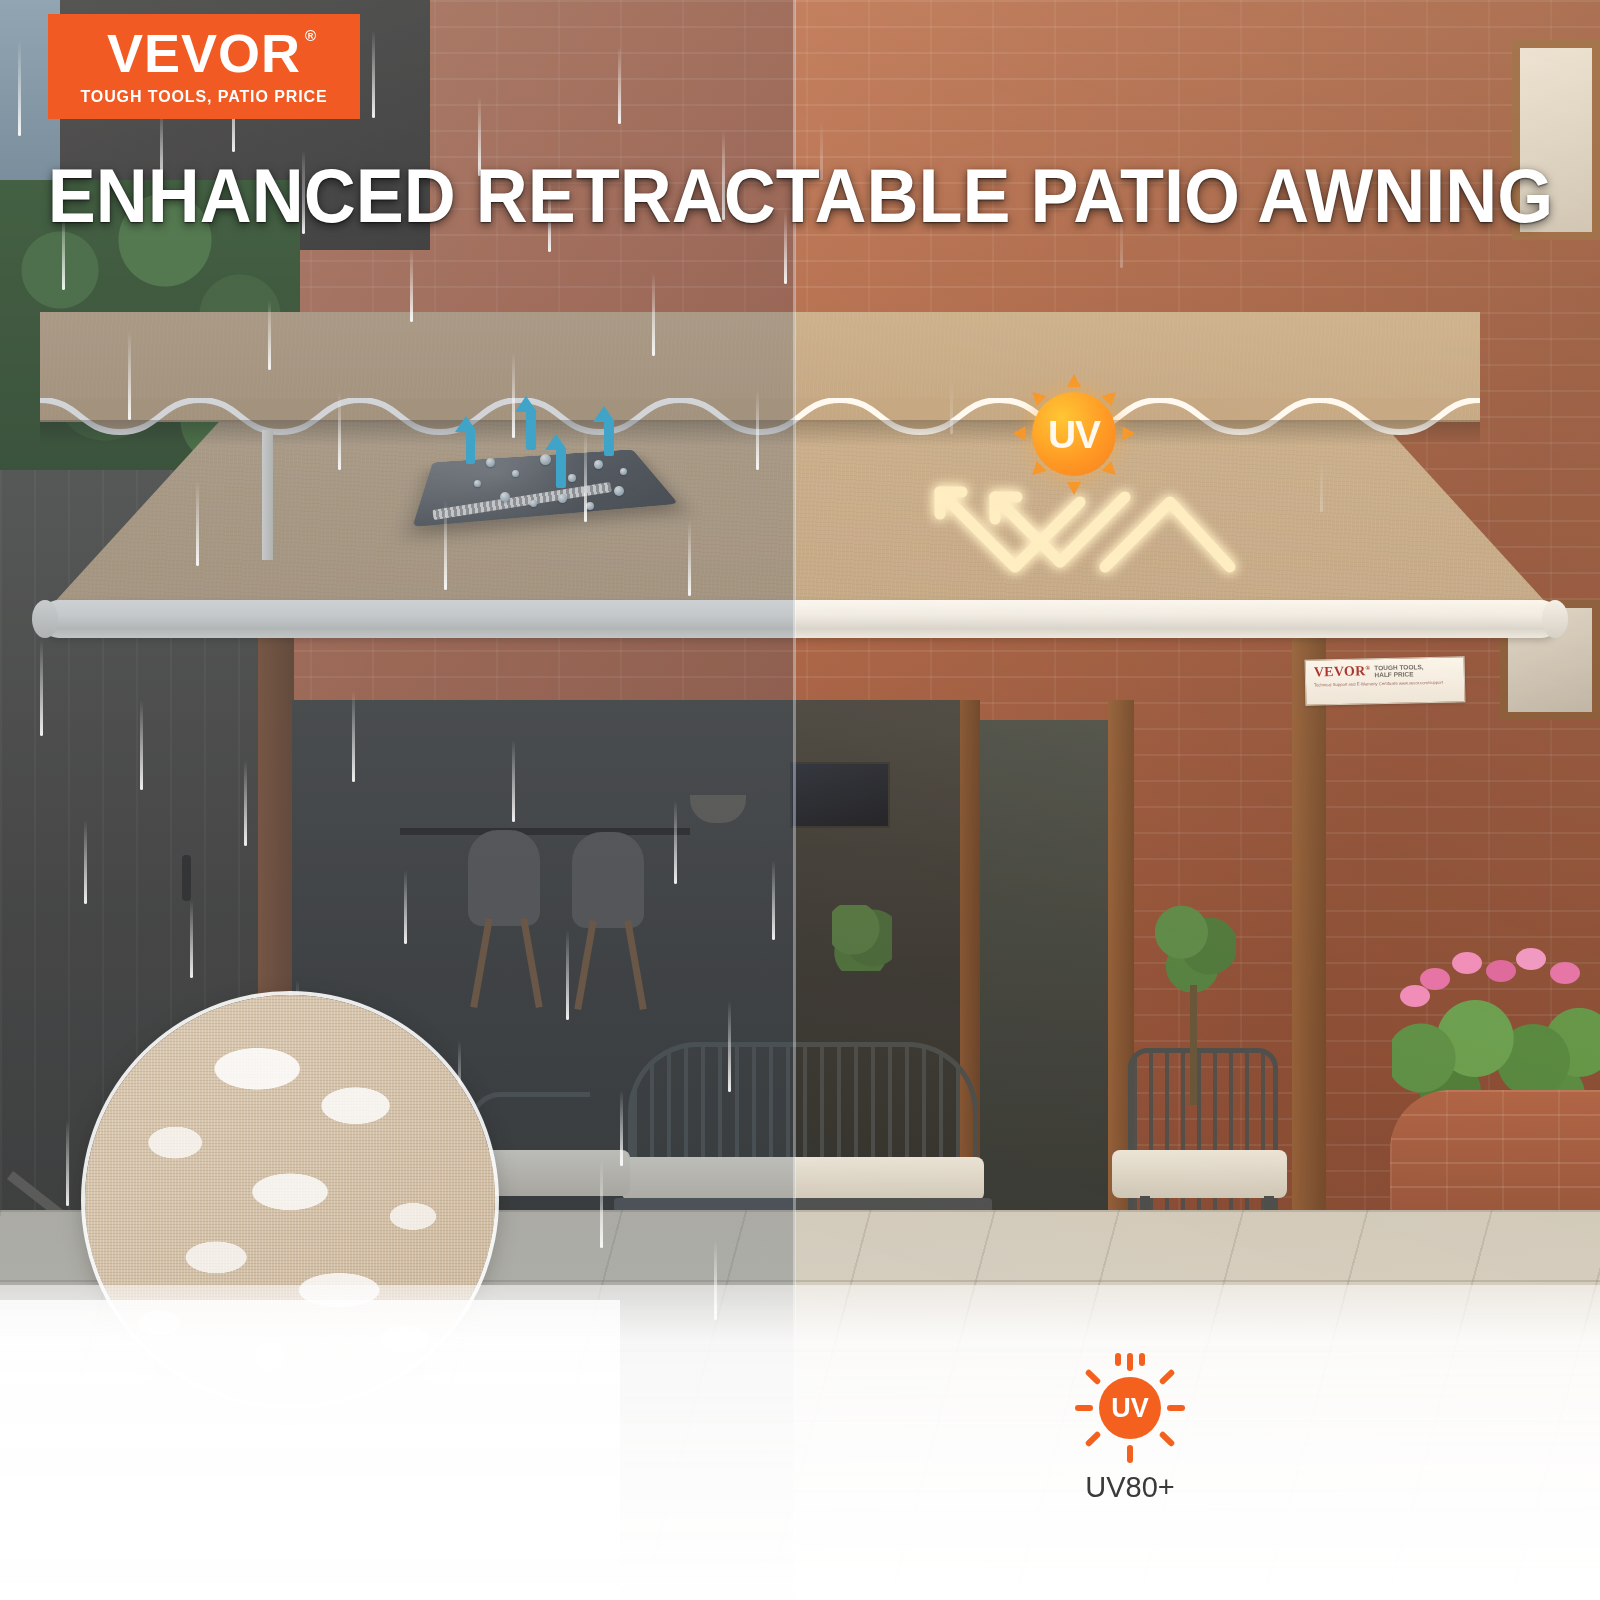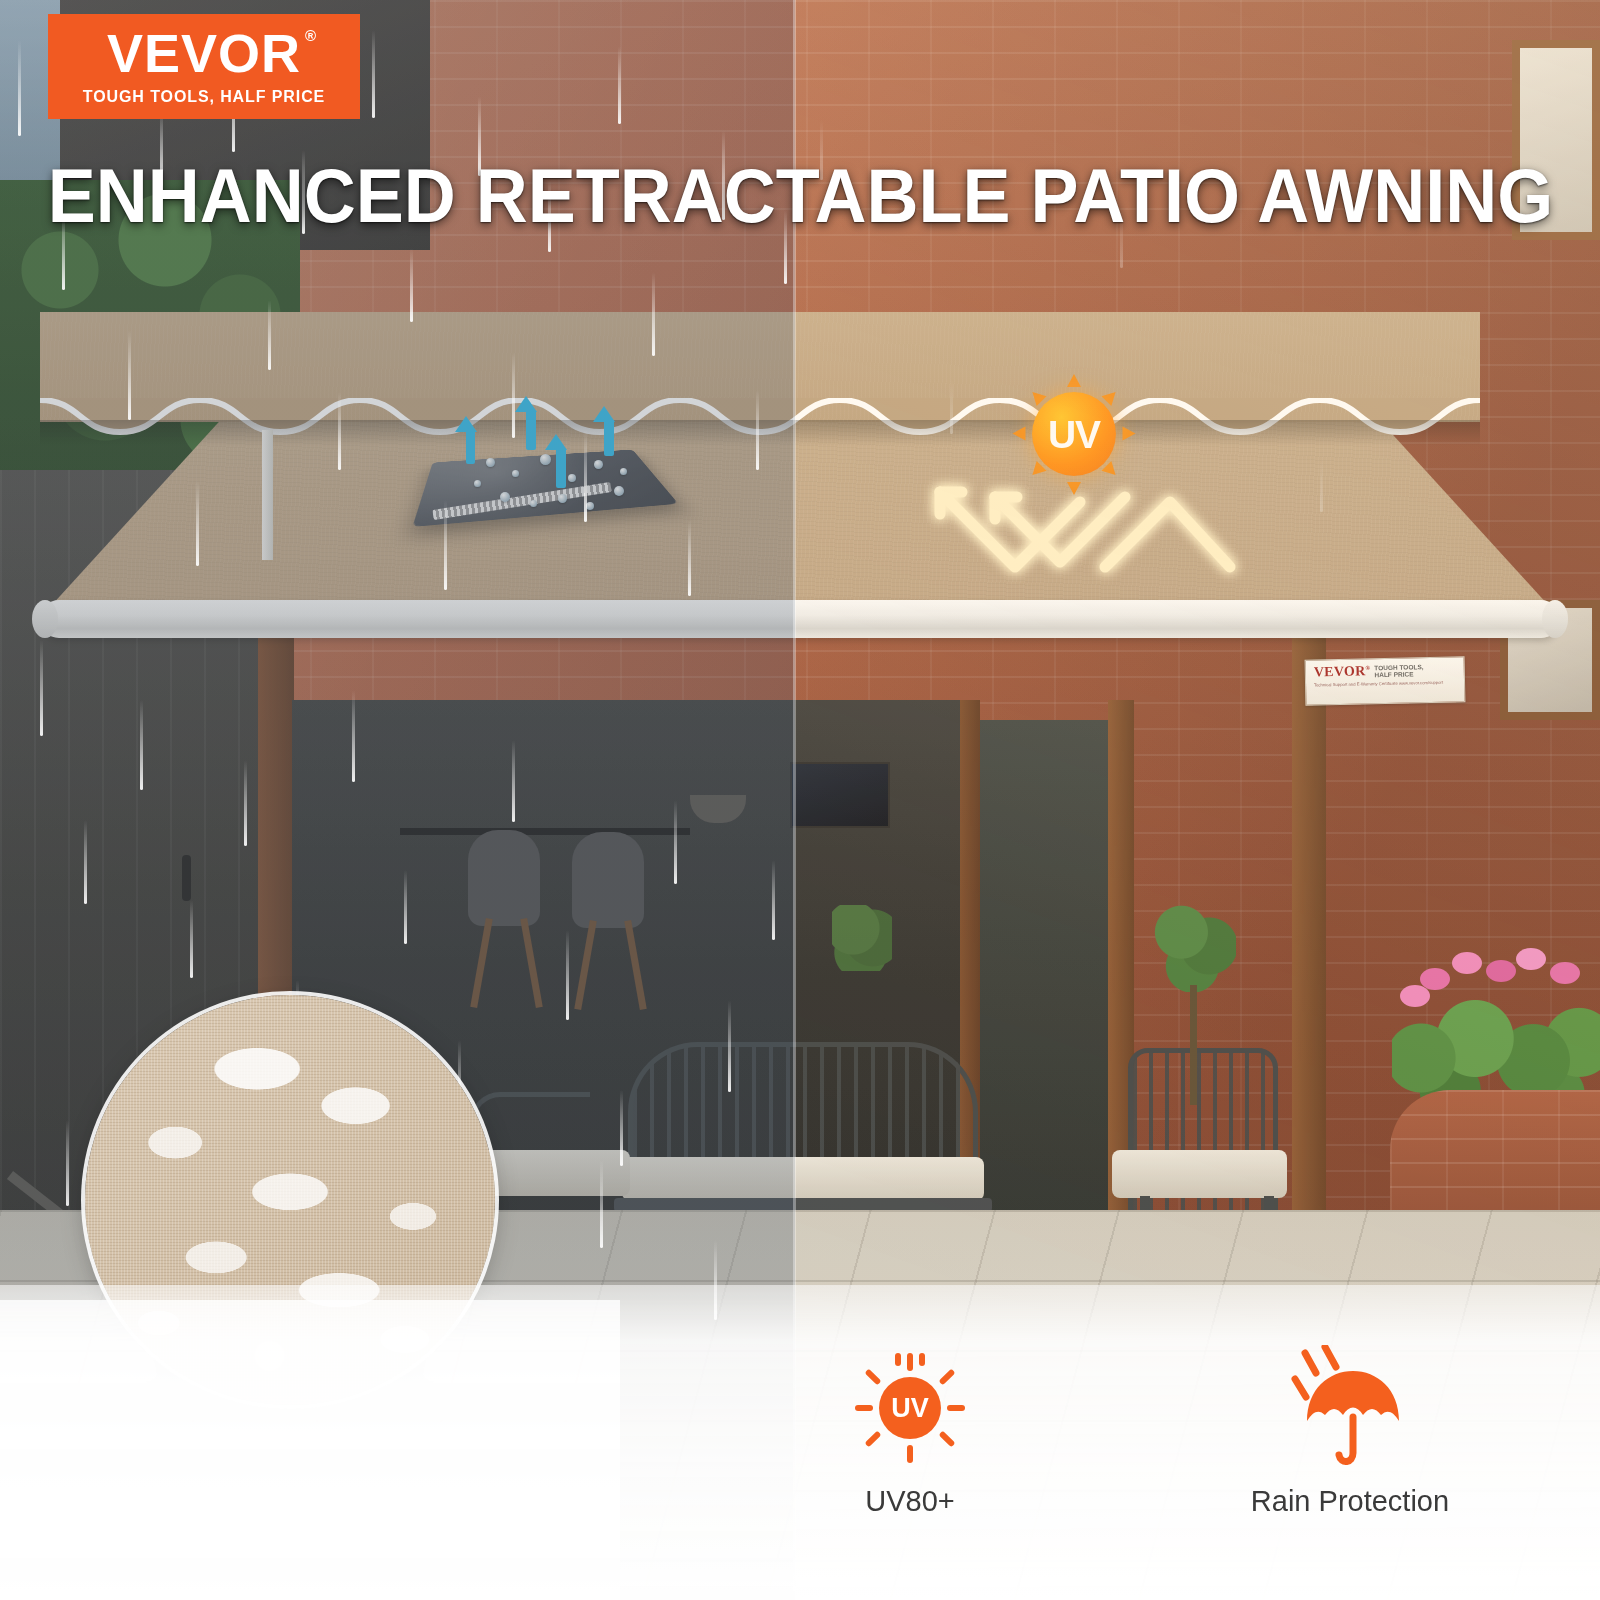--- a/index.html
+++ b/index.html
@@ -457,21 +457,21 @@
 
   .features {
     position:absolute; left:690px; top:1345px; width:880px; height:220px;
     display:flex; justify-content:space-around; align-items:flex-start;
   }
   .feature { width:260px; text-align:center; }
   .feature-icon {
     height:126px; display:flex; align-items:center; justify-content:center;
   }
   .feature-label {
-    font-size:29px; color:#3a3a3a; margin-top:14px;
+    font-size:29px; color:#3a3a3a; 
   }
 
   
   .fsun { position:relative; width:110px; height:110px; }
   .fsun-core {
     position:absolute; left:24px; top:24px; width:62px; height:62px;
     border-radius:50%; background:#F4601E;
     display:flex; align-items:center; justify-content:center;
   }
   .fsun-core span { color:#fff; font-size:27px; font-weight:bold; line-height:1; }
@@ -716,21 +716,21 @@
     <div class="drop" style="left:520px; top:460px; height:52px; opacity:.25;"></div>
   </div>
 
   <div class="fabriccircle"></div>
 
   <div class="bottom-fade"></div>
   <div class="bottom-left-fade"></div>
 
   <div class="logo">
     <div class="logo-word"><span>VEVOR</span><span class="logo-reg">®</span></div>
-    <div class="logo-tag">TOUGH TOOLS, HALF PRICE</div>
+    <div class="logo-tag">TOUGH TOOLS, PATIO PRICE</div>
   </div>
 
   <div class="headline"><span>ENHANCED RETRACTABLE PATIO AWNING</span></div>
 
 
   <div class="features">
 
     <div class="feature">
       <div class="feature-icon">
         <div class="fsun">
@@ -745,34 +745,17 @@
           <div class="fray" style="left:40px; top:0px;   width:6px;  height:13px;"></div>
           <div class="fray" style="left:64px; top:0px;   width:6px;  height:13px;"></div>
           <div class="fsun-core">
             <span>UV</span>
           </div>
         </div>
       </div>
       <div class="feature-label">UV80+</div>
     </div>
 
-    <div class="feature">
-      <div class="feature-icon">
-        <svg width="118" height="126" viewBox="0 0 118 126">
-          <g stroke="#F4601E" stroke-width="7" stroke-linecap="round">
-            <line x1="14" y1="8" x2="25" y2="28"></line>
-            <line x1="34" y1="2" x2="45" y2="22"></line>
-            <line x1="4" y1="34" x2="15" y2="52"></line>
-          </g>
-          <path d="M16,76 C16,44 38,26 62,26 C86,26 108,44 108,76
-                   C102,66 96,64 90,70 C84,62 78,62 72,70
-                   C66,60 58,60 52,70 C46,62 40,62 34,70
-                   C28,64 22,66 16,76 Z" fill="#F4601E"></path>
-          <path d="M62,72 L62,108 C62,118 50,120 48,110" stroke="#F4601E" stroke-width="7" fill="none" stroke-linecap="round"></path>
-        </svg>
-      </div>
-      <div class="feature-label">Rain Protection</div>
-    </div>
 
 
   </div>
 
 </div>
 
 </body></html>

